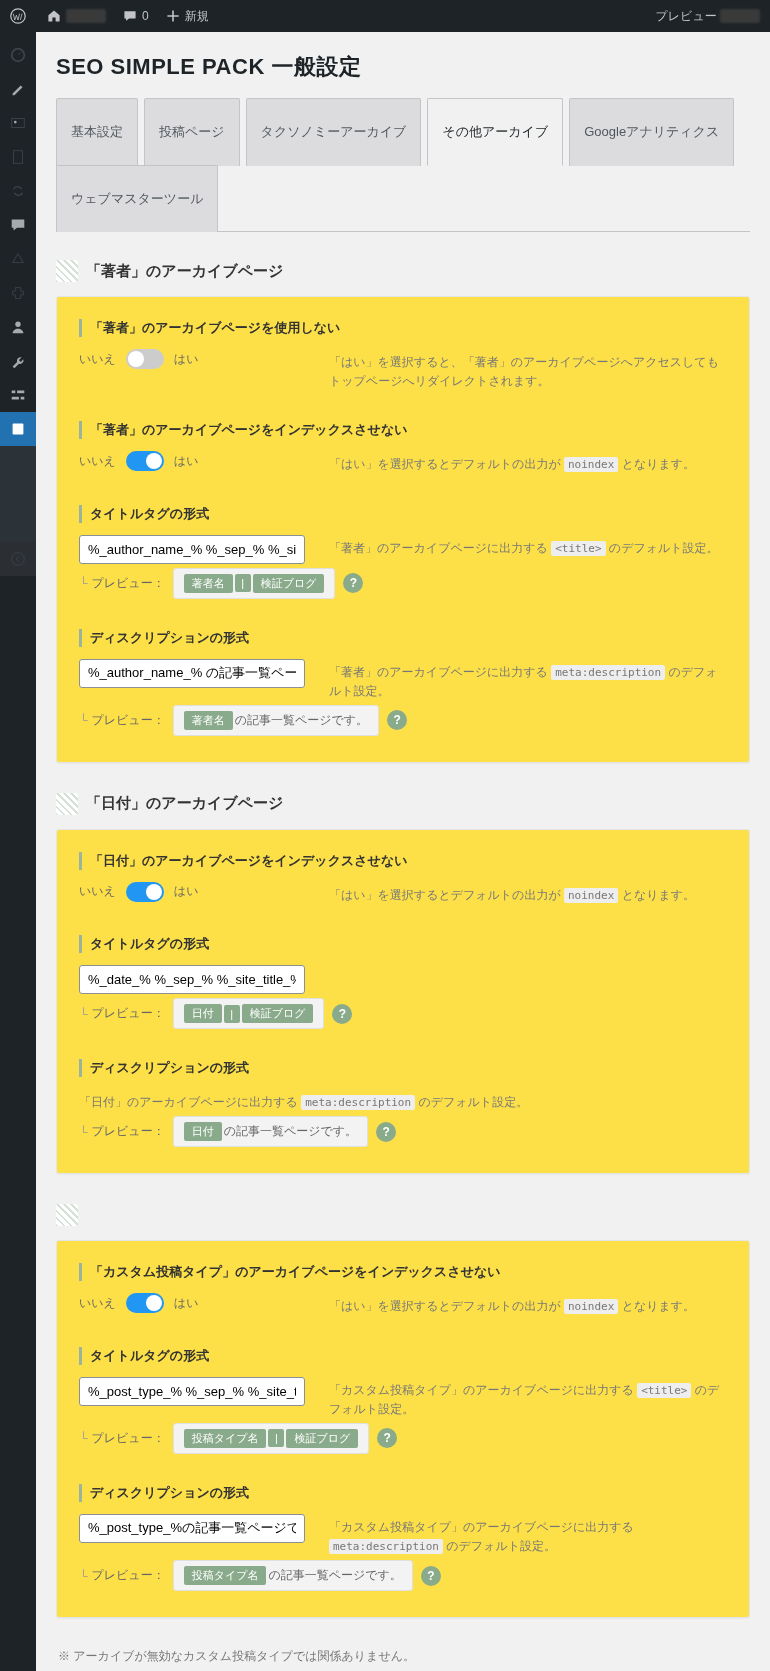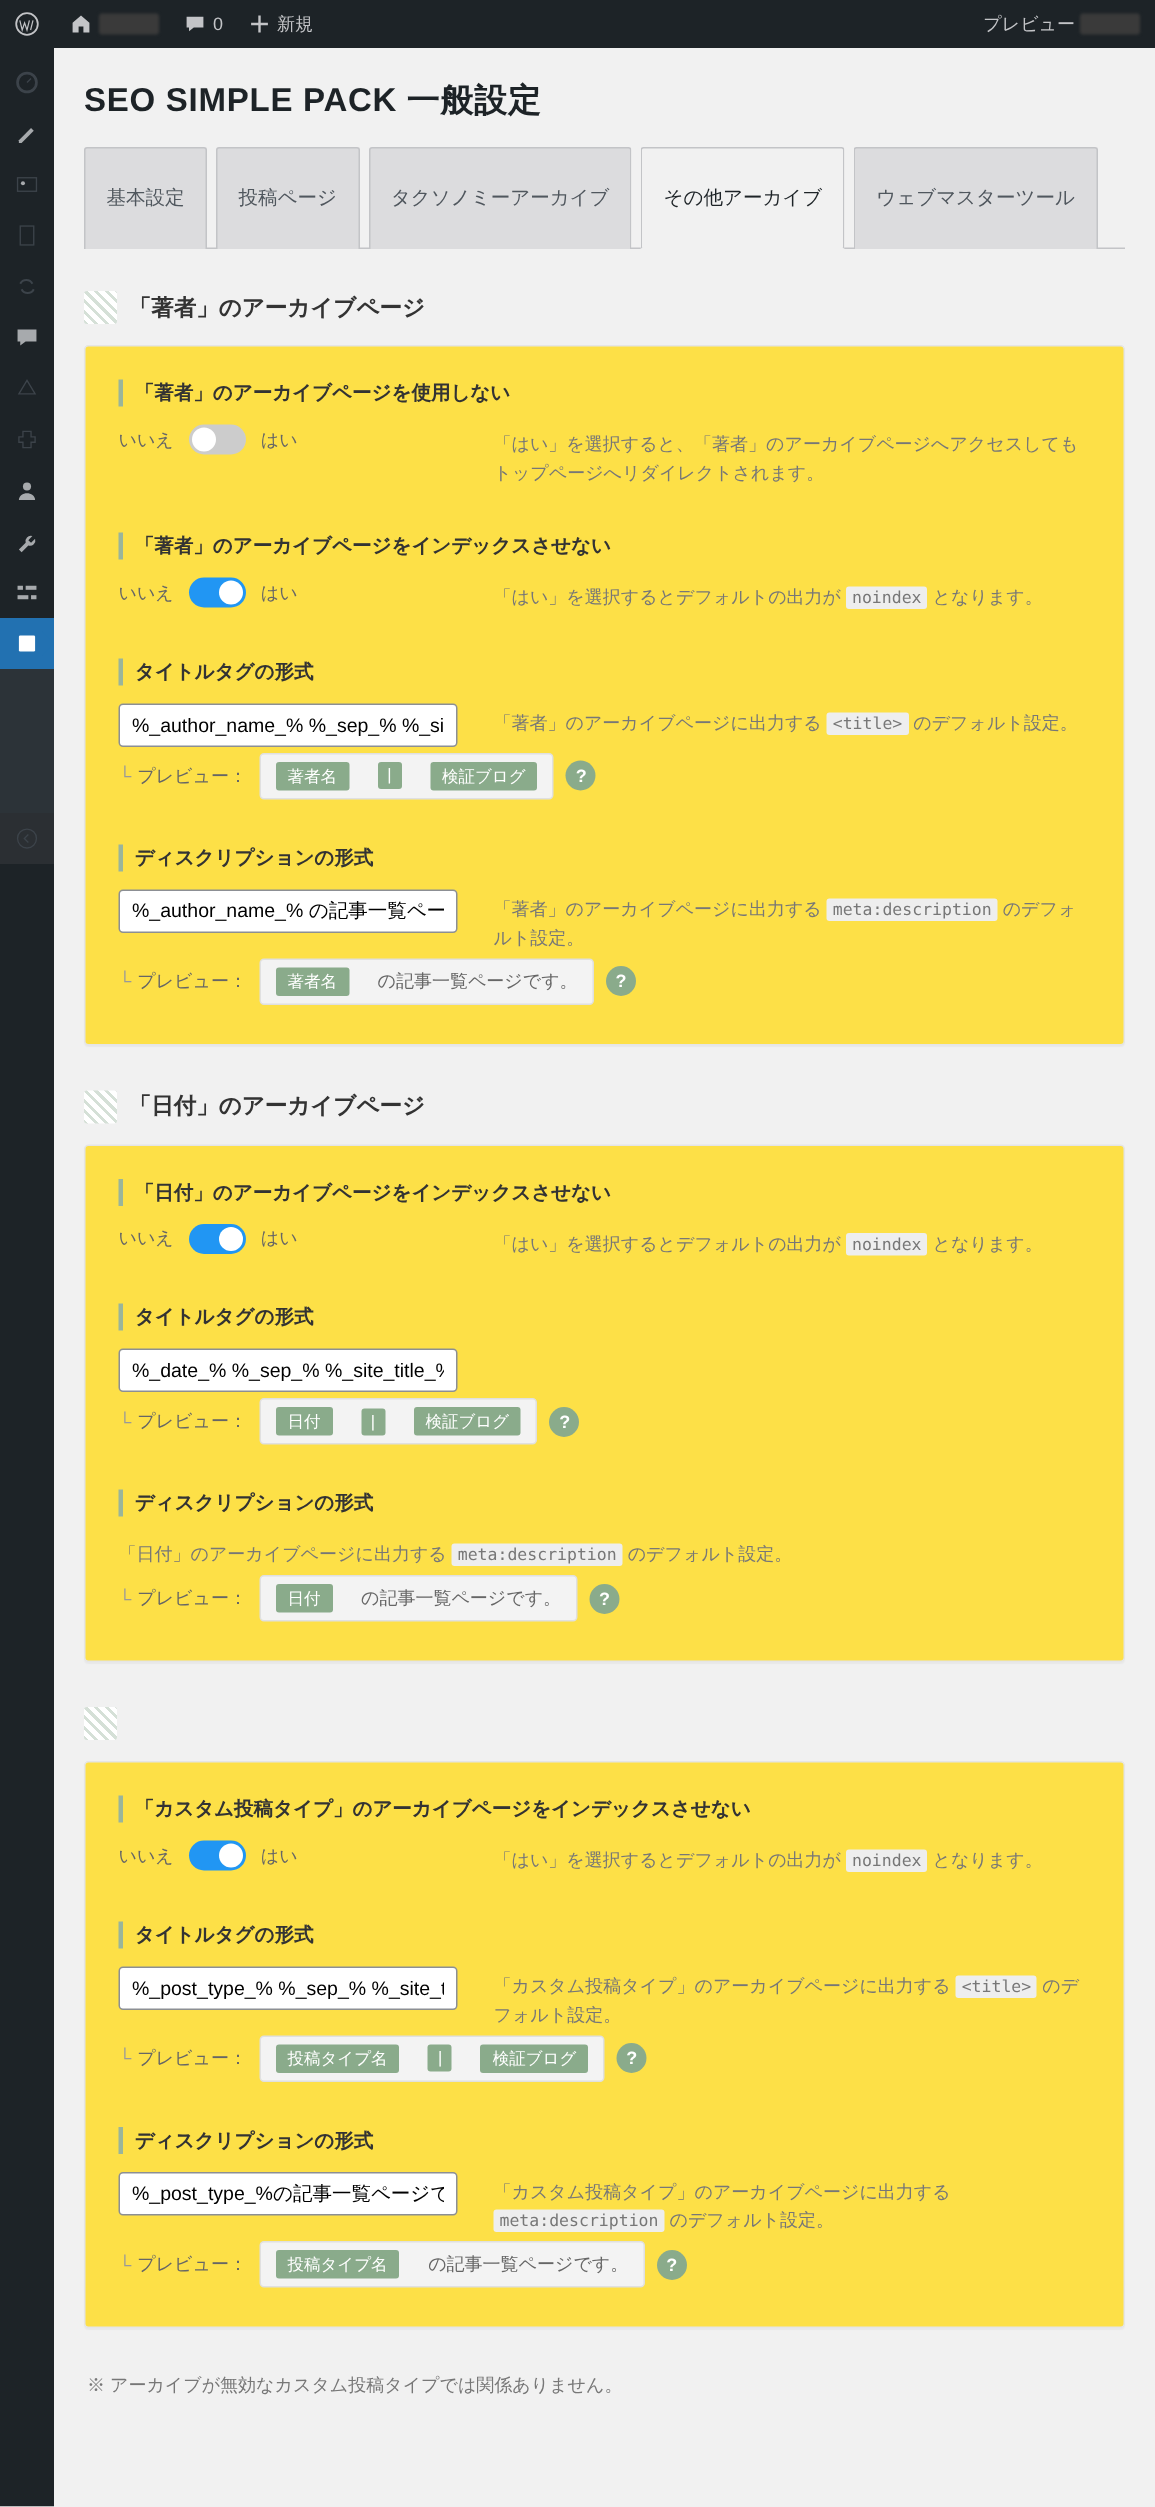--- a/index.html
+++ b/index.html
@@ -38,21 +38,21 @@
 .toggle{width:38px;height:20px;border-radius:10px;position:relative;cursor:pointer}
 .toggle.off{background:#ccc}
 .toggle.on{background:#2196f3}
 .toggle .knob{position:absolute;width:16px;height:16px;border-radius:50%;background:#fff;top:2px;transition:.2s}
 .toggle.off .knob{left:2px}
 .toggle.on .knob{left:20px}
 input[type=text]{width:100%;padding:6px 8px;border:1px solid #8c8f94;border-radius:3px;font-size:13px;background:#fff}
 .preview-row{display:flex;align-items:center;gap:8px;margin-top:4px;font-size:12px;color:#666}
 .preview-row .lbl{display:flex;align-items:center}
 .preview-row .lbl::before{content:"└";margin-right:4px;color:#999}
-.preview-box{background:#f3f3f3;border:1px solid #e0e0e0;padding:5px 10px;border-radius:3px;display:flex;align-items:center;gap:19px;font-size:12px}
+.preview-box{background:#f3f3f3;border:1px solid #e0e0e0;padding:5px 10px;border-radius:3px;display:flex;align-items:center;gap:2px;font-size:12px}
 .chip{background:#8aab8b;color:#fff;padding:2px 8px;border-radius:2px;font-size:11px}
 .sep-chip{background:#8aab8b;color:#fff;width:16px;height:18px;display:inline-flex;align-items:center;justify-content:center;border-radius:2px;font-size:11px}
 .help{width:20px;height:20px;border-radius:50%;background:#8aab8b;color:#fff;display:inline-flex;align-items:center;justify-content:center;font-size:12px;font-weight:700;cursor:pointer}
 .foot-note{font-size:12px;color:#777;margin:6px 0 24px 2px}
 </style>
 </head>
 <body>
 
 <div class="admin-bar">
   <div class="ab-item">
@@ -166,20 +166,21 @@
   </div>
 
   <div class="main">
     <h1>SEO SIMPLE PACK 一般設定</h1>
 
     <div class="nav-tab-wrapper">
       <div class="nav-tab">基本設定</div>
       <div class="nav-tab">投稿ページ</div>
       <div class="nav-tab">タクソノミーアーカイブ</div>
       <div class="nav-tab active">その他アーカイブ</div>
+      <div class="nav-tab">Googleアナリティクス</div>
       <div class="nav-tab">ウェブマスターツール</div>
     </div>
 
     <div class="section-h">
         <span class="hatch"></span>
         <span>「著者」のアーカイブページ</span>
       </div>
     <div class="card">
       <div class="field">
         <div class="f-title">「著者」のアーカイブページを使用しない</div>

